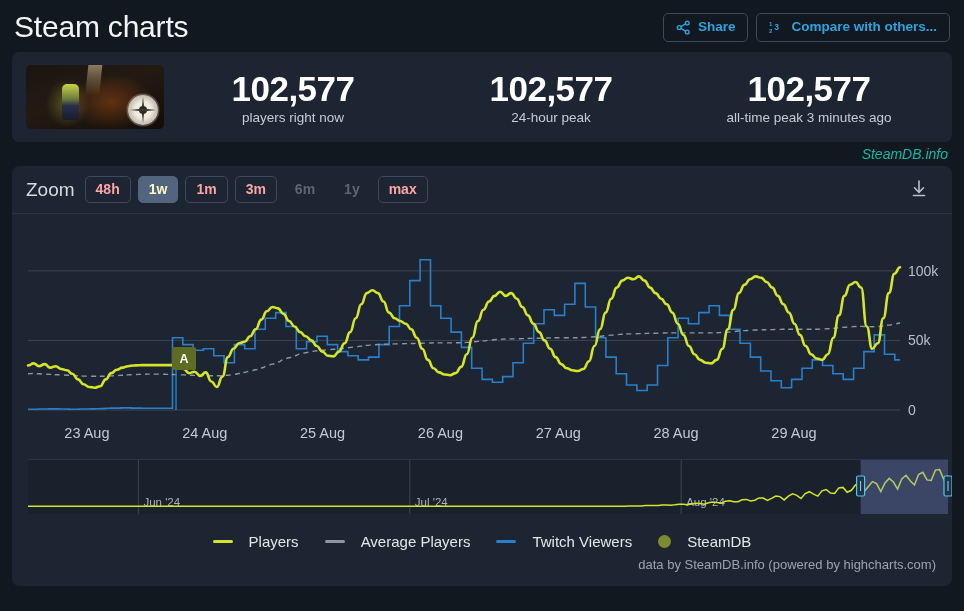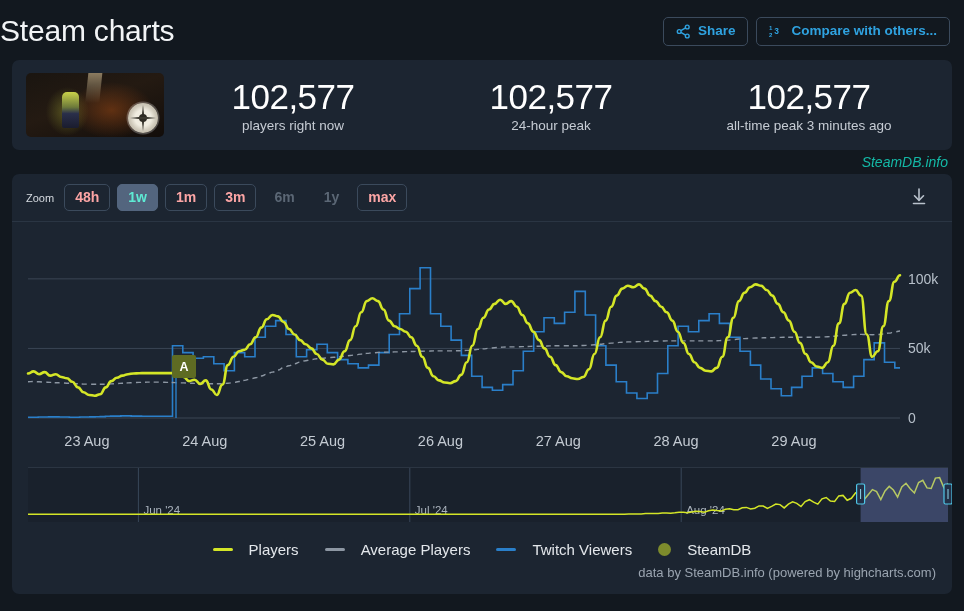--- a/index.html
+++ b/index.html
@@ -11,22 +11,22 @@
     font-family: "Liberation Sans", sans-serif;
     color: #e8eaed;
     overflow: hidden;
   }
 
   
   .page-header {
     display: flex;
     align-items: center;
     justify-content: space-between;
-    padding: 8px 14px 6px 0;
-    height: 60px;
+    padding: 8px 14px 6px 14px;
+    height: 52px;
   }
   .page-title {
     font-size: 30px;
     font-weight: 400;
     color: #f2f4f6;
     letter-spacing: -0.2px;
   }
   .header-actions { display: flex; gap: 8px; align-items: center; }
 
   .hdr-btn {
@@ -97,21 +97,21 @@
     background: #2e2b24;
   }
 
   .stat {
     flex: 1 1 0;
     text-align: center;
     padding-top: 2px;
   }
   .stat-value {
     font-size: 35px;
-    font-weight: normal;
+    font-weight: bold;
     color: #ffffff;
     line-height: 1.05;
     letter-spacing: -0.5px;
   }
   .stat-label {
     font-size: 13.5px;
     color: #c6ccd4;
     margin-top: 3px;
   }
 
@@ -134,38 +134,38 @@
   }
 
   .zoom-row {
     display: flex;
     align-items: center;
     height: 48px;
     padding: 0 14px;
     border-bottom: 1px solid #2a3543;
     position: relative;
   }
-  .zoom-label { font-size: 11px; color: #d6dbe1; margin-right: 10px; }
+  .zoom-label { font-size: 19px; color: #d6dbe1; margin-right: 10px; }
   .rng-btn {
     border: 1px solid #3b4a5c;
     background: transparent;
     color: #fca5a5;
     font-weight: bold;
     font-size: 14px;
     font-family: "Liberation Sans", sans-serif;
     border-radius: 5px;
     padding: 4px 10px;
     margin-right: 7px;
     cursor: pointer;
     line-height: 1.25;
   }
   .rng-btn.active {
     background: #53657e;
     border-color: #53657e;
-    color: #5eead4;
+    color: #fef9c3;
   }
   .rng-btn.disabled {
     border-color: transparent;
     color: #5b6775;
     cursor: default;
   }
   .dl-btn {
     position: absolute;
     right: 20px;
     top: 11px;

